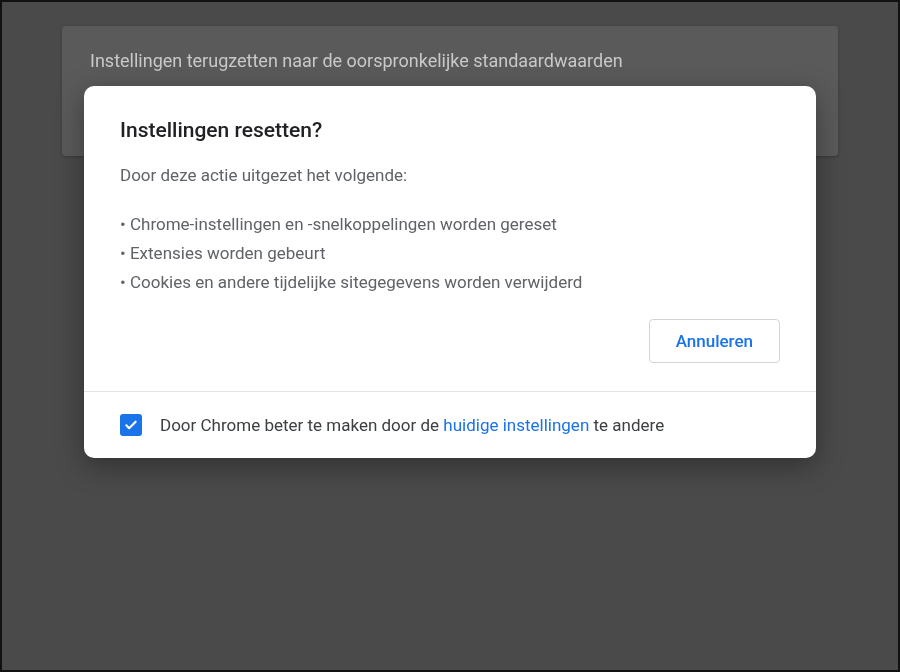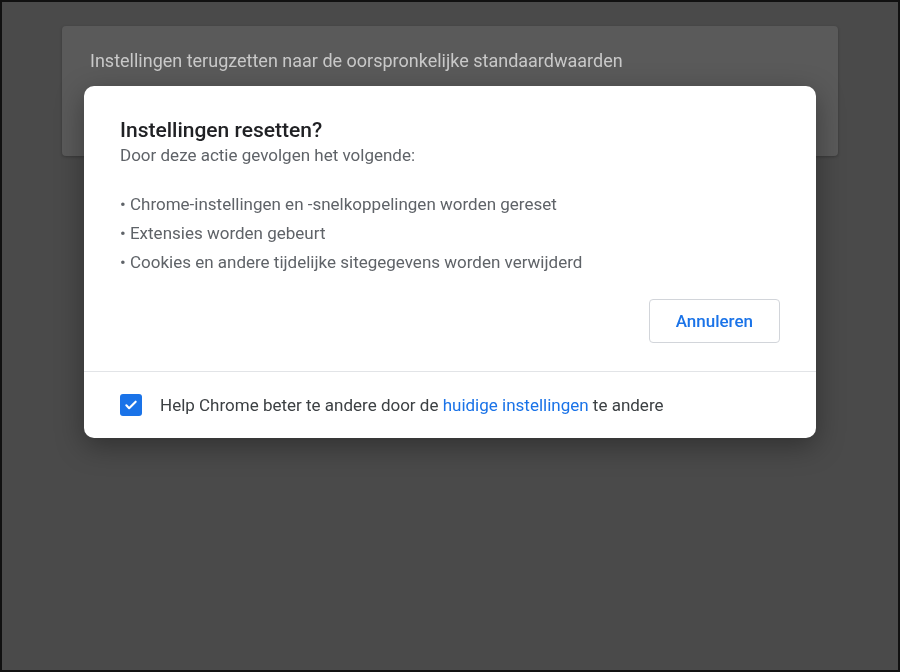--- a/index.html
+++ b/index.html
@@ -49,20 +49,21 @@
       box-shadow: 0 8px 28px rgba(0,0,0,0.35);
       overflow: hidden;
     }
     .modal-body {
       padding: 32px 36px 28px 36px;
     }
     .modal-title {
       font-size: 21px;
       font-weight: 500;
       color: #202124;
+      margin-bottom: 20px;
     }
     .modal-desc {
       color: #5f6368;
       font-size: 17px;
       line-height: 1.55;
       margin-bottom: 22px;
     }
     .bullet-list {
       color: #5f6368;
       font-size: 17px;
@@ -139,34 +140,34 @@
 
 <div class="backdrop"></div>
 
 <div class="section-card">
   <span>Instellingen terugzetten naar de oorspronkelijke standaardwaarden</span>
 </div>
 
 <div class="modal">
   <div class="modal-body">
     <div class="modal-title">Instellingen resetten?</div>
-    <div class="modal-desc">Door deze actie gevolgen het volgende:</div>
+    <div class="modal-desc">Door deze actie uitgezet het volgende:</div>
     <div class="bullet-list">
       <div class="bullet-item">Chrome-instellingen en -snelkoppelingen worden gereset</div>
       <div class="bullet-item">Extensies worden gebeurt</div>
       <div class="bullet-item">Cookies en andere tijdelijke sitegegevens worden verwijderd</div>
     </div>
     <div class="actions">
       <button class="btn btn-secondary">Annuleren</button>
     </div>
   </div>
 
   <div class="modal-footer">
     <div class="checkbox">
       <svg viewBox="0 0 24 24">
         <path fill="none" stroke="#fff" stroke-width="3.2" stroke-linecap="round" stroke-linejoin="round" d="M5 12.5l4.2 4.2L19 7"></path>
       </svg>
     </div>
     <div class="footer-text">
-      <span>Help Chrome beter te andere door de </span><span class="link">huidige instellingen</span><span> te andere</span>
+      <span>Door Chrome beter te maken door de </span><span class="link">huidige instellingen</span><span> te andere</span>
     </div>
   </div>
 </div>
 
 </body></html>

